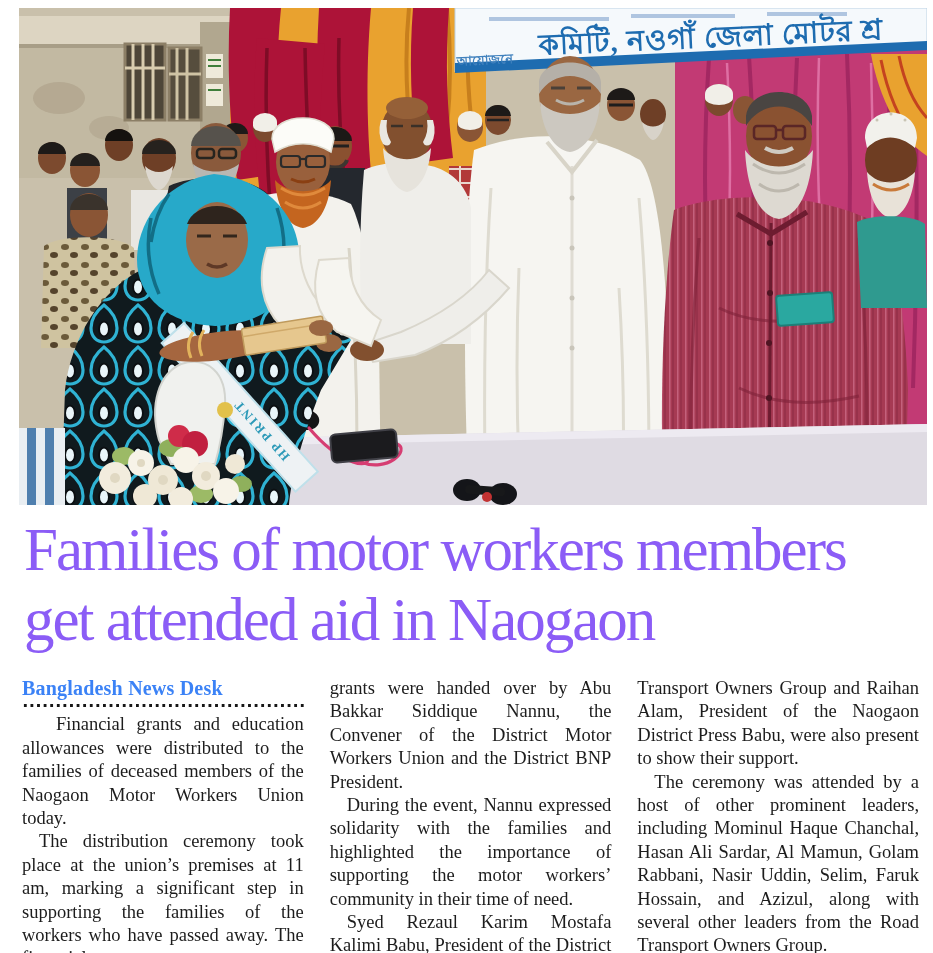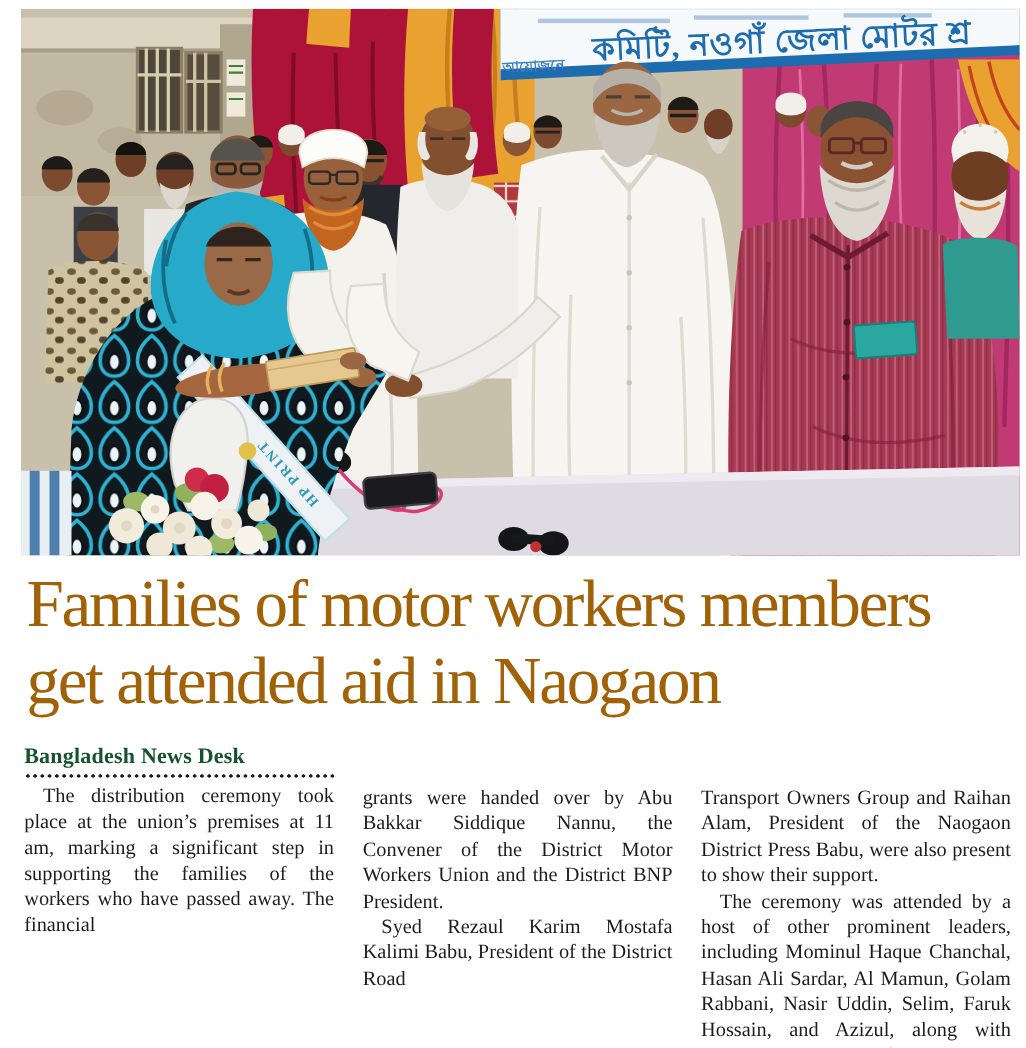--- a/index.html
+++ b/index.html
@@ -11,55 +11,55 @@
     overflow: hidden;
   }
   .photo-wrap { margin: 8px 0 0 19px; width: 908px; height: 497px; }
   .photo-wrap svg { display:block; }
 
   .headline {
     margin: 10px 18px 0 24px;
     font-size: 61px;
     line-height: 70px;
     letter-spacing: -2px;
-    color: #a16207;
+    color: #8b5cf6;
     font-weight: 400;
     white-space: nowrap;
   }
 
   .columns {
     display: flex;
     gap: 26px;
     margin: 22px 14px 0 22px;
   }
   .col {
     width: 284px;
     font-size: 18.5px;
     line-height: 23.4px;
     text-align: justify;
     color: #1c1c1c;
   }
   .byline {
     font-weight: bold;
     font-size: 20px;
     letter-spacing: 0.2px;
-    color: #14532d;
+    color: #3b82f6;
   }
   .dotted-rule {
     height: 5px;
     background-image: radial-gradient(circle, #161616 1.5px, rgba(0,0,0,0) 1.7px);
     background-size: 6.6px 5px;
     background-repeat: repeat-x;
     background-position: 0 1px;
     margin: 2px 0 6px 0;
   }
   p { margin: 0; }
   p.first  { text-indent: 34px; }
   p.indent { text-indent: 17px; }
-  p.cont   { text-indent: 0; margin-top: 38px; }
+  p.cont   { text-indent: 0; }
 </style>
 </head>
 <body>
 
 <div class="photo-wrap">
 <svg width="908" height="497" viewBox="0 0 908 497" xmlns="http://www.w3.org/2000/svg">
   <defs>
     <pattern id="sari" width="34" height="42" patternUnits="userSpaceOnUse">
       <rect width="34" height="42" fill="#101a1e"></rect>
       <path d="M17,3 C27,11 30,19 30,26 C30,35 24,40 17,40 C10,40 4,35 4,26 C4,19 7,11 17,3 Z" fill="none" stroke="#2fb3d4" stroke-width="3.2"></path>
@@ -366,23 +366,25 @@
 
 <div class="headline">
   <div>Families of motor workers members</div>
   <div>get attended aid in Naogaon</div>
 </div>
 
 <div class="columns">
   <div class="col">
     <div class="byline">Bangladesh News Desk</div>
     <div class="dotted-rule"></div>
+    <p class="first">Financial grants and education allowances were distributed to the families of deceased members of the Naogaon Motor Workers Union today.</p>
     <p class="indent">The distribution ceremony took place at the union’s premises at 11 am, marking a significant step in supporting the families of the workers who have passed away. The financial</p>
   </div>
   <div class="col">
     <p class="cont">grants were handed over by Abu Bakkar Siddique Nannu, the Convener of the District Motor Workers Union and the District BNP President.</p>
+    <p class="indent">During the event, Nannu expressed solidarity with the families and highlighted the importance of supporting the motor workers’ community in their time of need.</p>
     <p class="indent">Syed Rezaul Karim Mostafa Kalimi Babu, President of the District Road</p>
   </div>
   <div class="col">
     <p class="cont">Transport Owners Group and Raihan Alam, President of the Naogaon District Press Babu, were also present to show their support.</p>
     <p class="indent">The ceremony was attended by a host of other prominent leaders, including Mominul Haque Chanchal, Hasan Ali Sardar, Al Mamun, Golam Rabbani, Nasir Uddin, Selim, Faruk Hossain, and Azizul, along with several other leaders from the Road Transport Owners Group.</p>
   </div>
 </div>
 
 </body></html>

